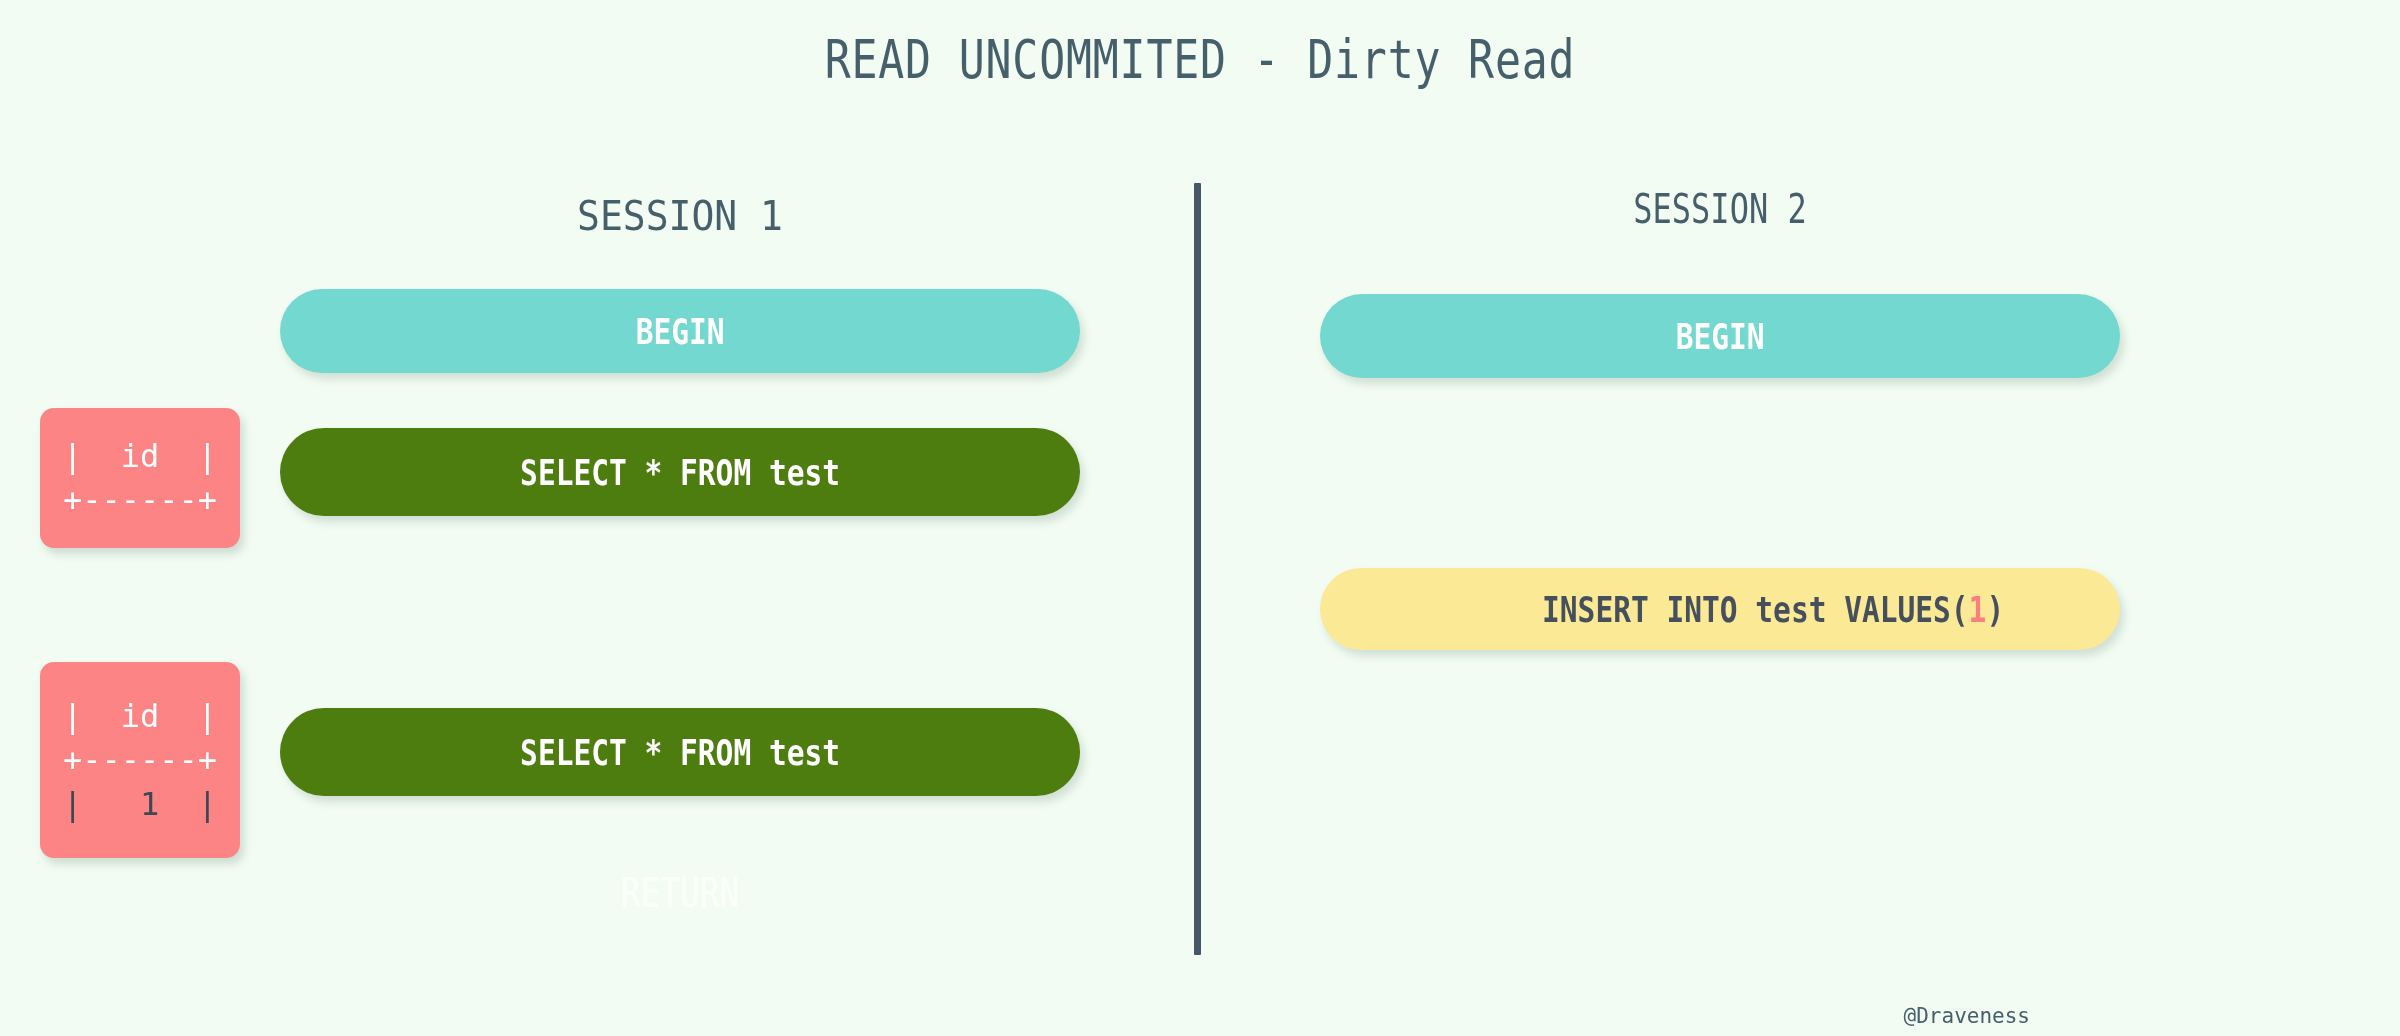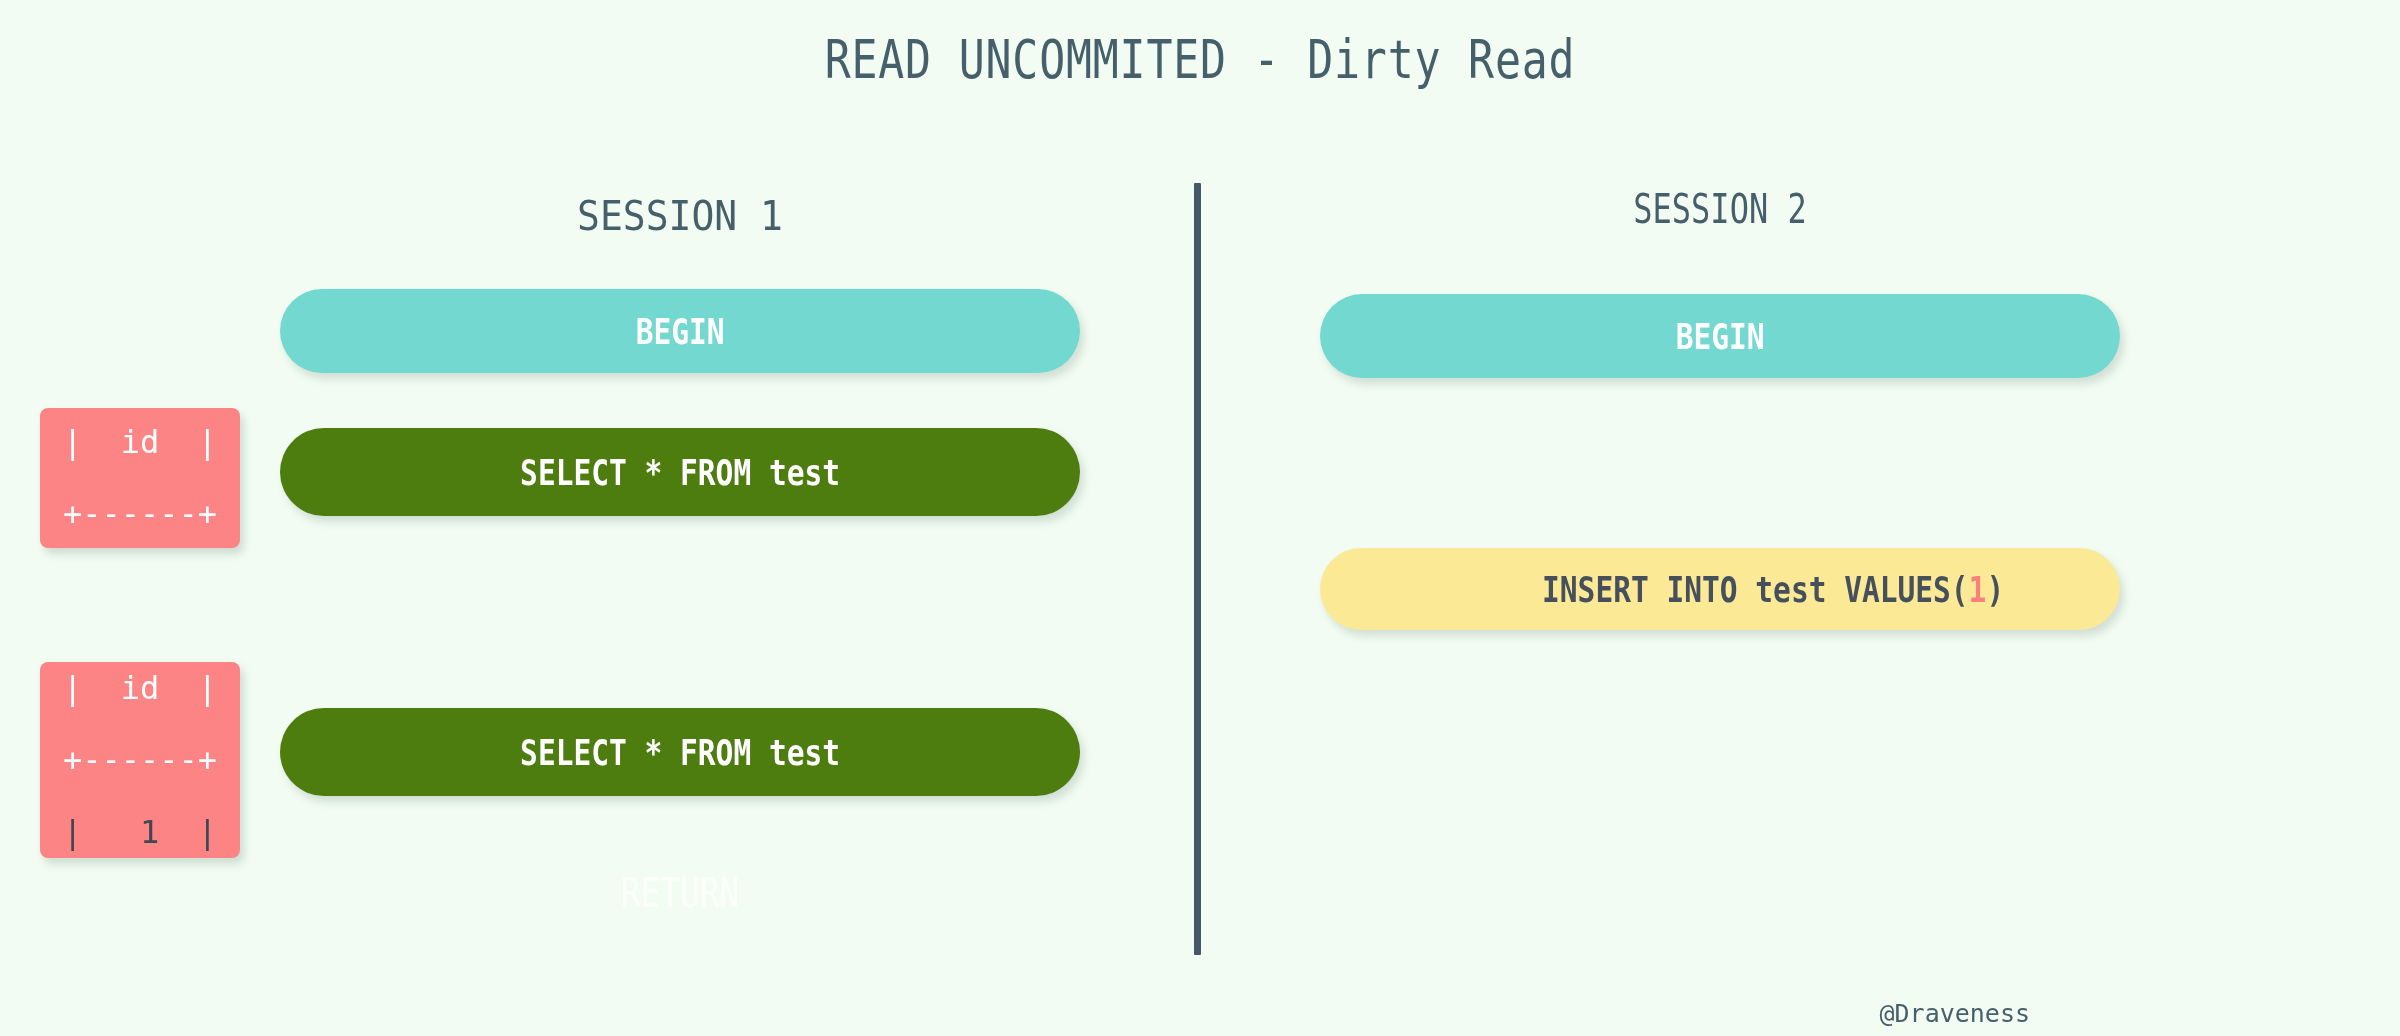--- a/index.html
+++ b/index.html
@@ -104,34 +104,33 @@
 
   .hl-num { color: #fc7f7f; }
 
   
   #pill-s1-begin    { left: 280px;  top: 289px; width: 800px; height: 84px; }
   #pill-s1-select1  { left: 280px;  top: 428px; width: 800px; height: 88px; }
   #pill-s1-select2  { left: 280px;  top: 708px; width: 800px; height: 88px; }
 
   
   #pill-s2-begin    { left: 1320px; top: 294px; width: 800px; height: 84px; }
-  #pill-s2-insert   { left: 1320px; top: 548px; width: 800px; height: 82px; }
+  #pill-s2-insert   { left: 1320px; top: 568px; width: 800px; height: 82px; }
 
   
   .result-box {
     position: absolute;
     background: #fc8484;
-    border-radius: 8px;
+    border-radius: 14px;
     box-shadow: 4px 6px 9px rgba(80, 110, 100, 0.22);
     display: flex;
     flex-direction: column;
     align-items: center;
     justify-content: center;
     box-sizing: border-box;
-    gap: 28px;
   }
   .result-row {
     font-family: "DejaVu Sans Mono", monospace;
     font-size: 32px;
     line-height: 44px;
     color: #ffffff;
     white-space: pre;
     letter-spacing: 0px;
   }
   .result-row.dark { color: #3d4852; }
@@ -153,21 +152,21 @@
     transform: scaleX(0.82);
     transform-origin: 50% 50%;
   }
 
   
   .watermark {
     position: absolute;
     right: 14px;
     bottom: 8px;
     font-family: "DejaVu Sans Mono", monospace;
-    font-size: 25px;
+    font-size: 21px;
     color: #46606b;
     white-space: pre;
   }
 </style>
 </head>
 <body>
 
 <div id="stage">
 
   <div class="title">READ UNCOMMITED - Dirty Read</div>

